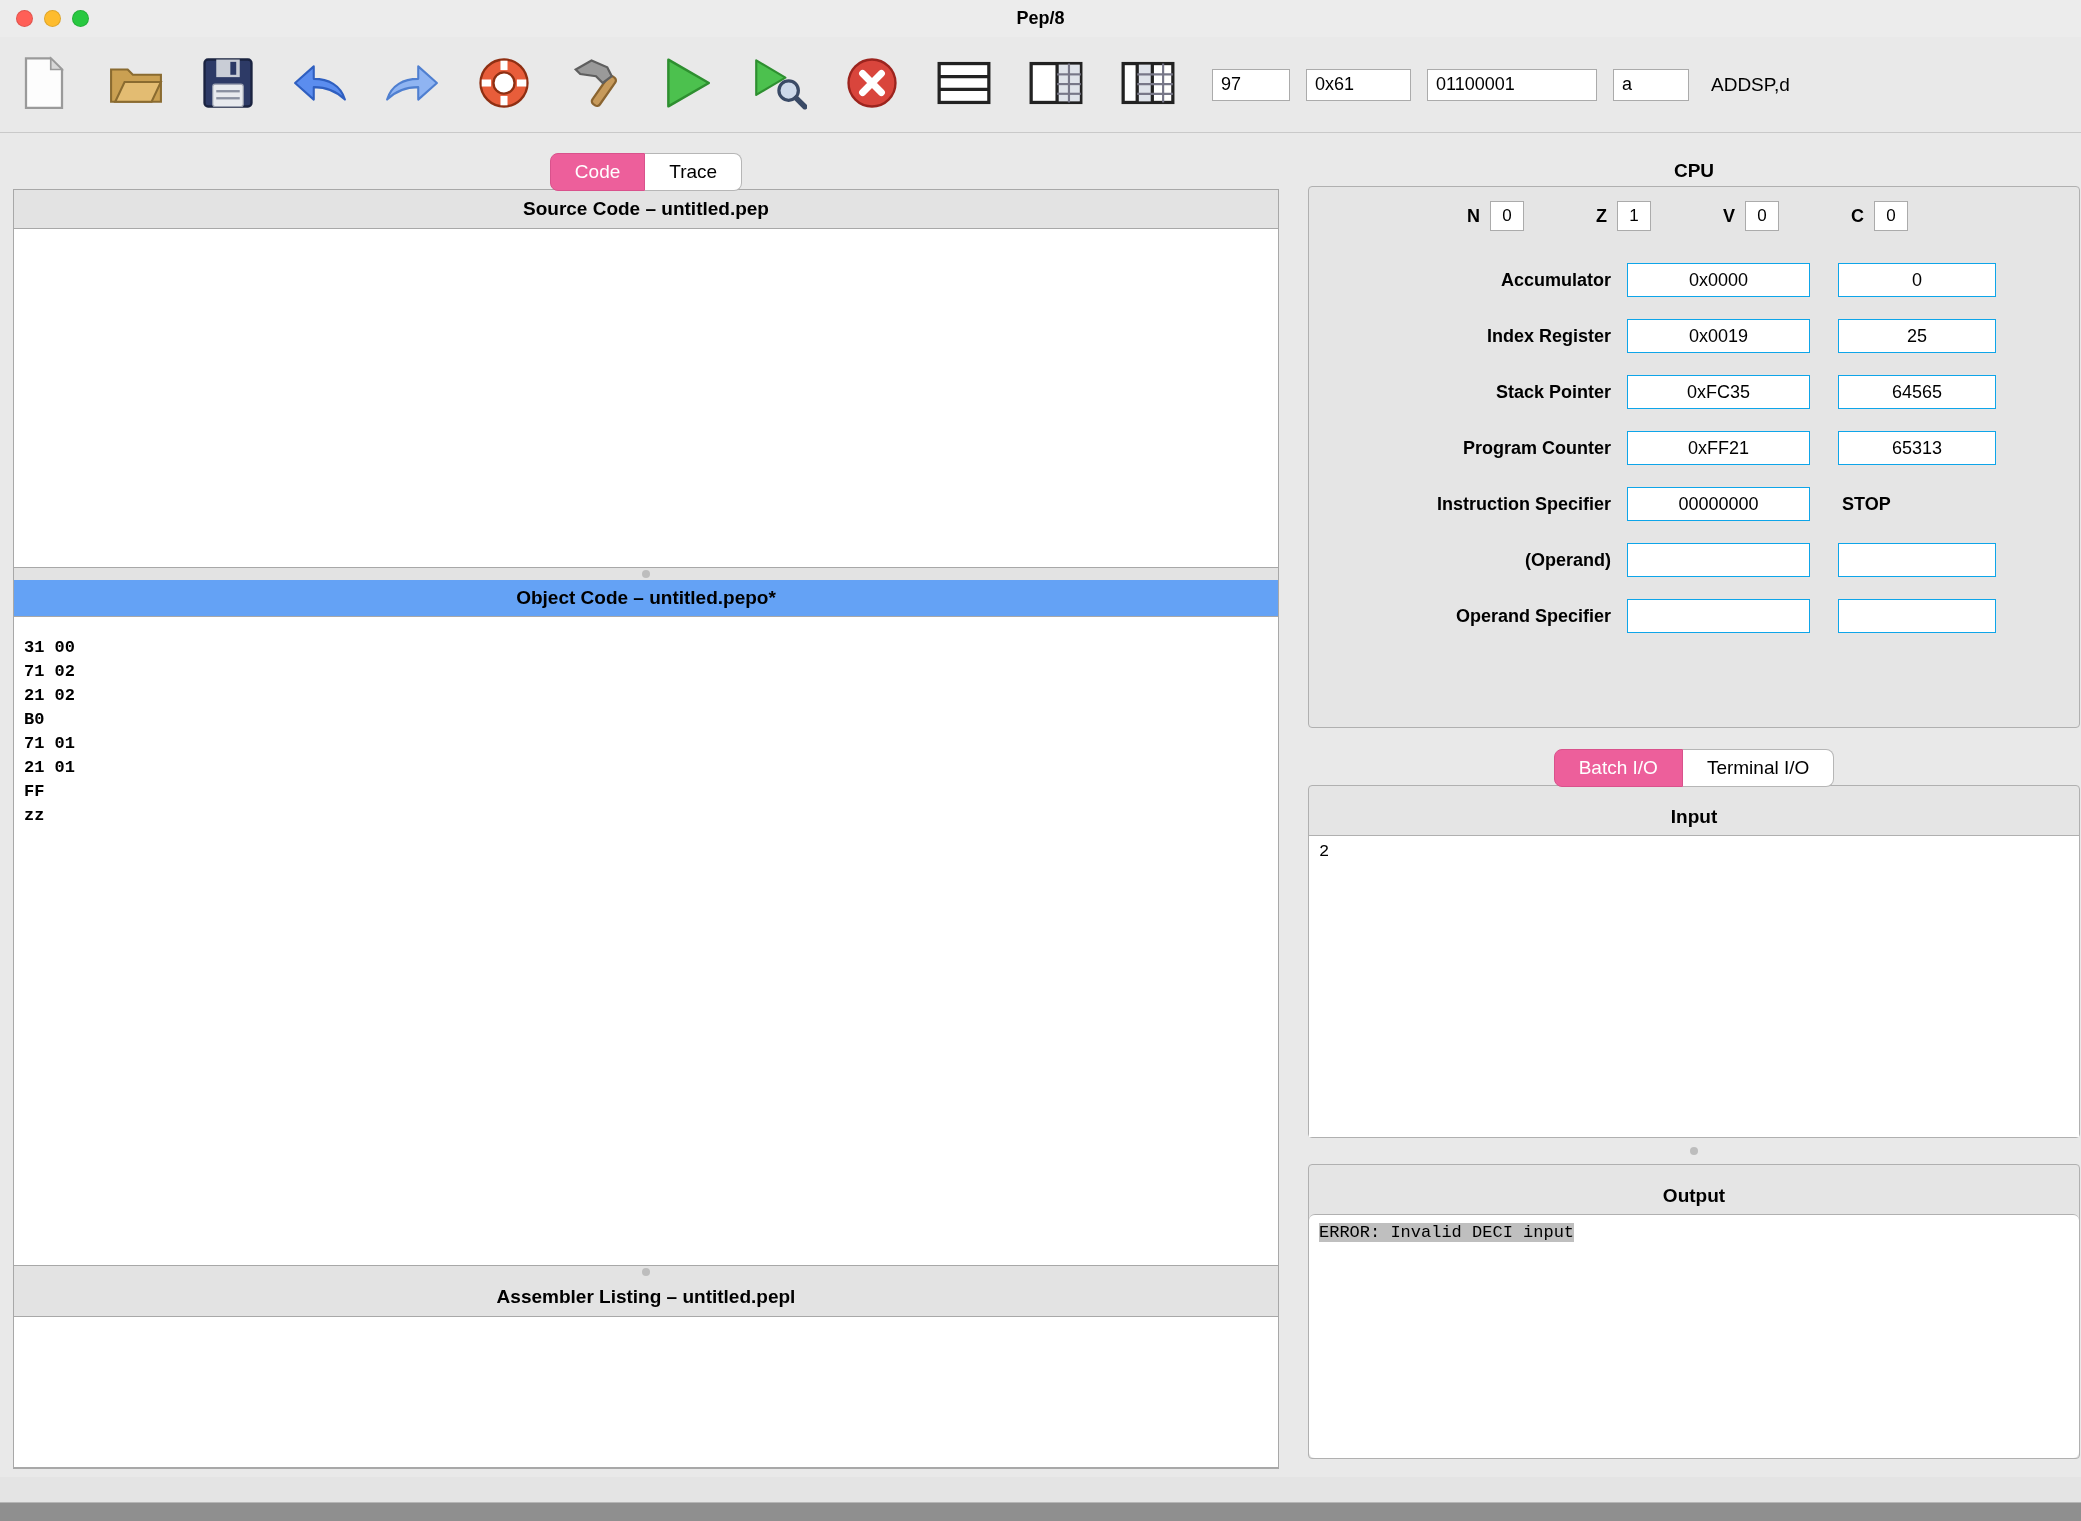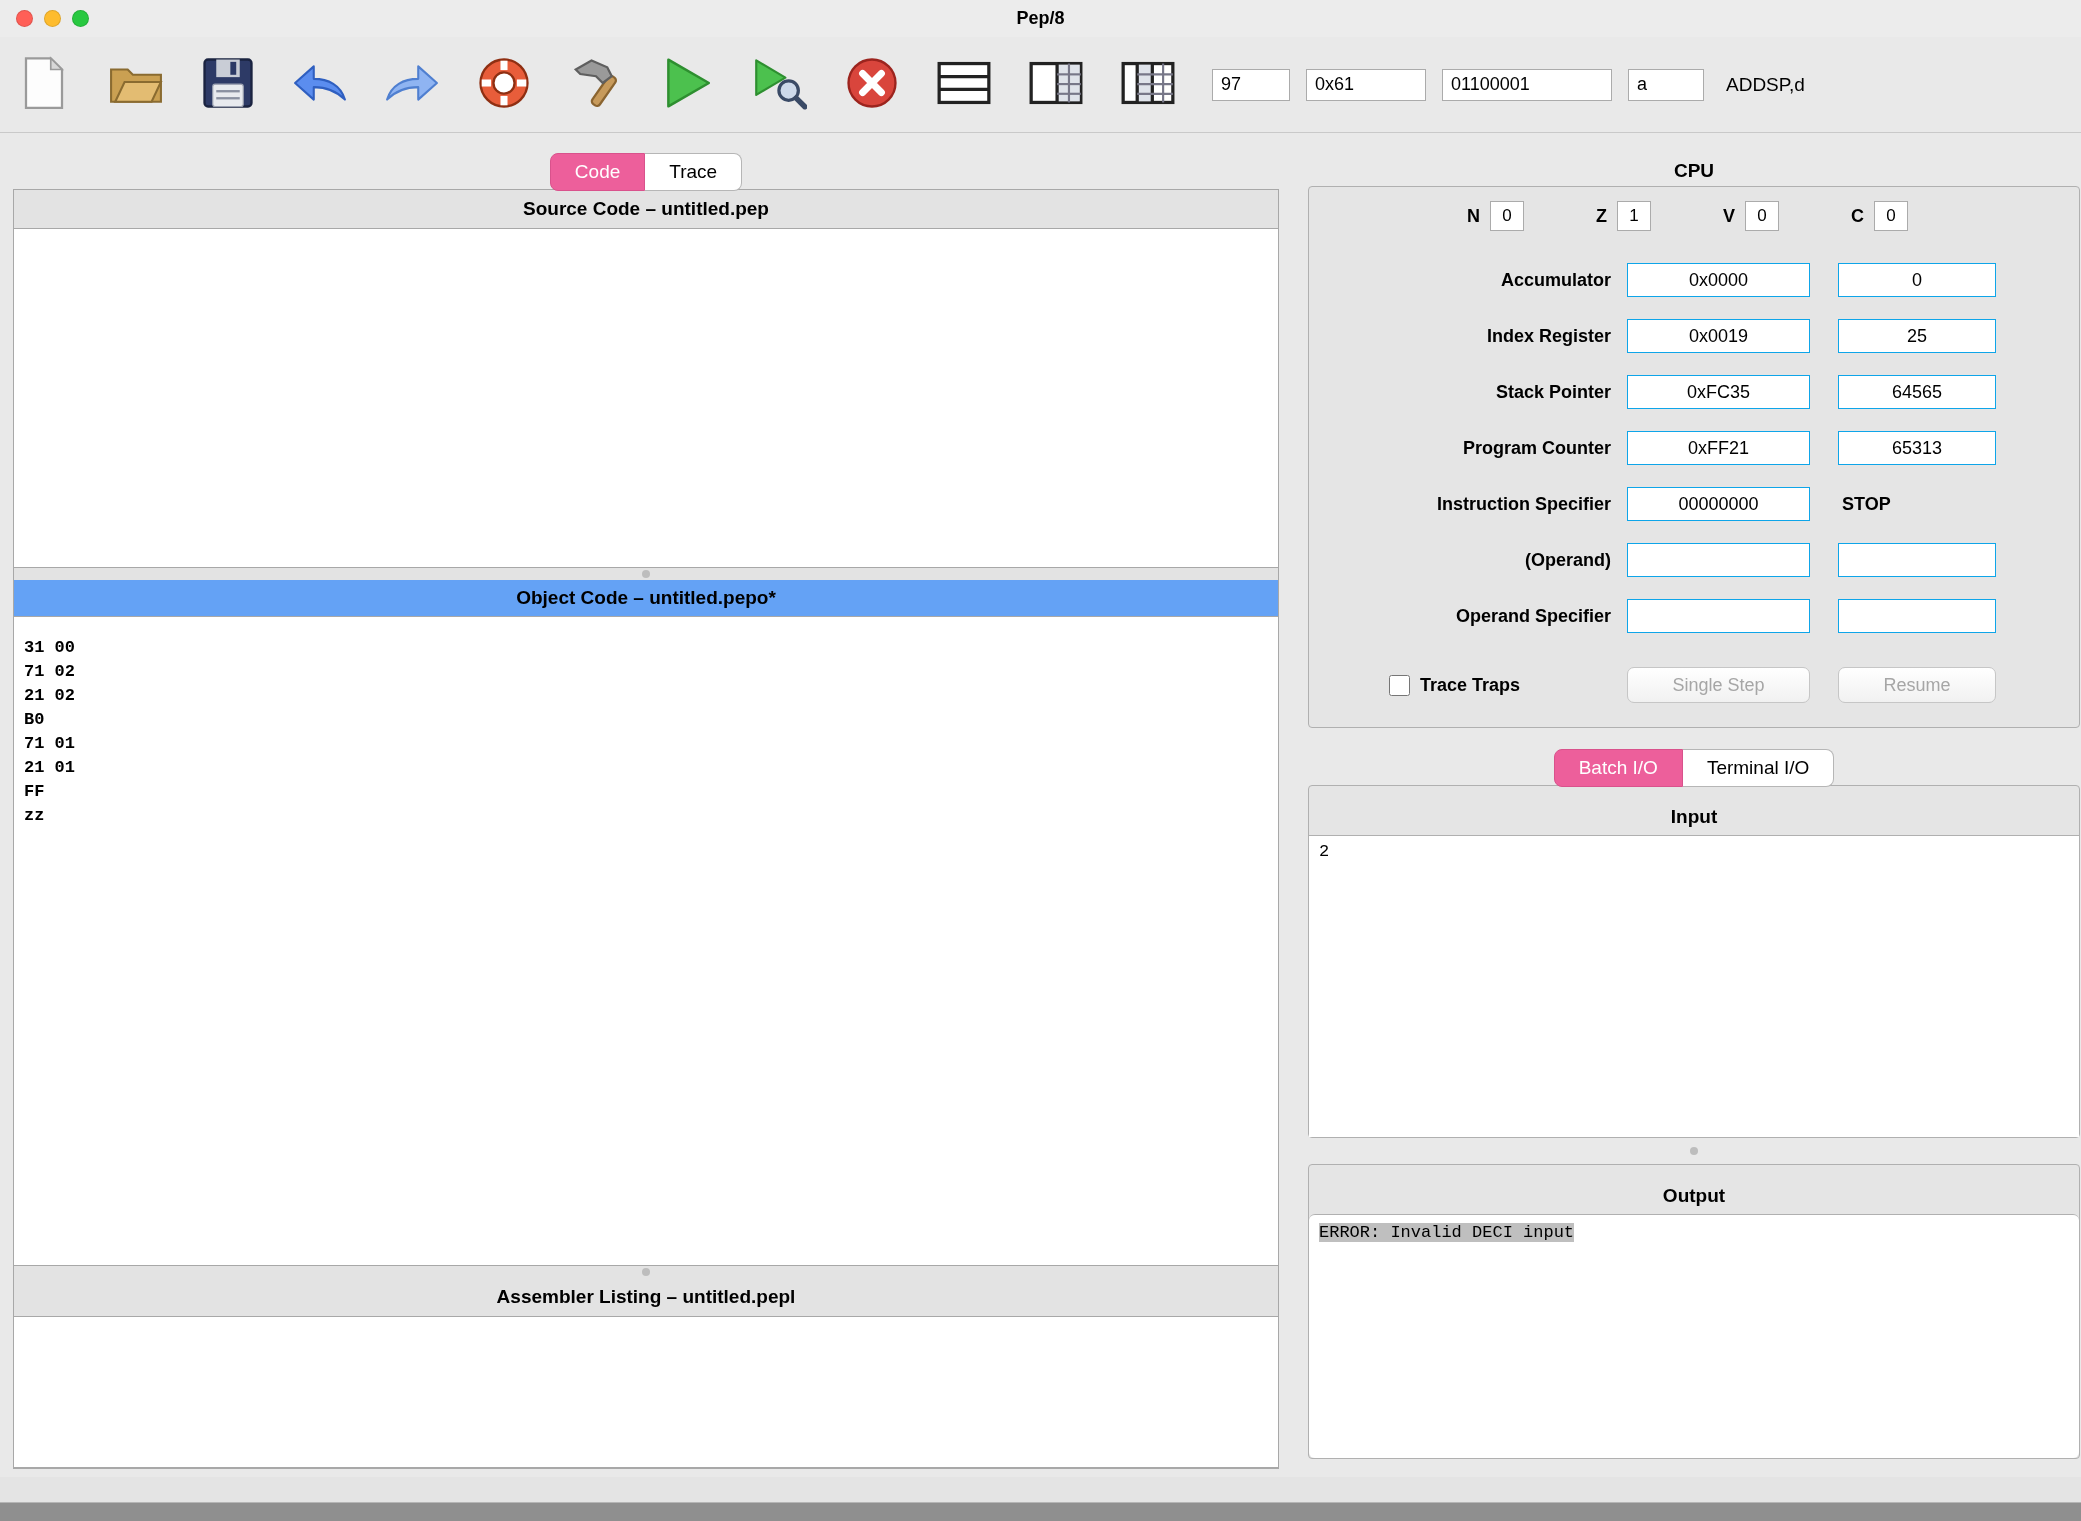--- a/index.html
+++ b/index.html
@@ -27,21 +27,21 @@
     display:flex; align-items:center; padding-left:16px;
     background:#e9e9e9; border-bottom:1px solid #c9c9c9;
   }
   .tool-btn { width:56px; height:70px; display:flex; align-items:center; justify-content:center; margin-right:36px; background:none; border:none; cursor:default; }
   .tool-btn svg { width:54px; height:54px; }
   .tool-field {
     height:32px; border:1px solid #ababab; background:#fff;
     font-family:"Liberation Sans", sans-serif; font-size:18px; padding:0 8px; margin-right:16px;
   }
   .tool-field.dec { width:78px; }
-  .tool-field.hex { width:120px; }
+  .tool-field.hex { width:105px; }
   .tool-field.bin { width:170px; }
   .tool-field.ascii { width:76px; }
   .instr-label { font-size:19px; margin-left:6px; }
 
   
   .tab-bar { display:flex; justify-content:center; position:relative; z-index:2; height:38px; margin-bottom:-2px; }
   .tab {
     height:38px; padding:0 24px; font-size:19px; display:flex; align-items:center;
     background:#fff; border:1px solid #b6b6b6; cursor:default; font-family:"Liberation Sans",sans-serif;
   }
@@ -332,28 +332,20 @@
       <div class="reg-label">(Operand)</div>
       <div class="reg-field hex"></div>
       <div class="reg-field dec"></div>
     </div>
     <div class="reg-row">
       <div class="reg-label">Operand Specifier</div>
       <div class="reg-field hex"></div>
       <div class="reg-field dec"></div>
     </div>
 
-    <div class="controls-row">
-      <div class="checkbox-cell">
-        <input type="checkbox" style="">
-        <span class="cb-label">Trace Traps</span>
-      </div>
-      <button class="mac-button single-step">Single Step</button>
-      <button class="mac-button resume">Resume</button>
-    </div>
   </div>
 
   <div class="tab-bar io-tabs">
     <button class="tab first active">Batch I/O</button>
     <button class="tab last">Terminal I/O</button>
   </div>
 
   <div class="group-box io-group io-input">
     <div class="group-header">Input</div>
     <textarea spellcheck="false" style="">2</textarea>

